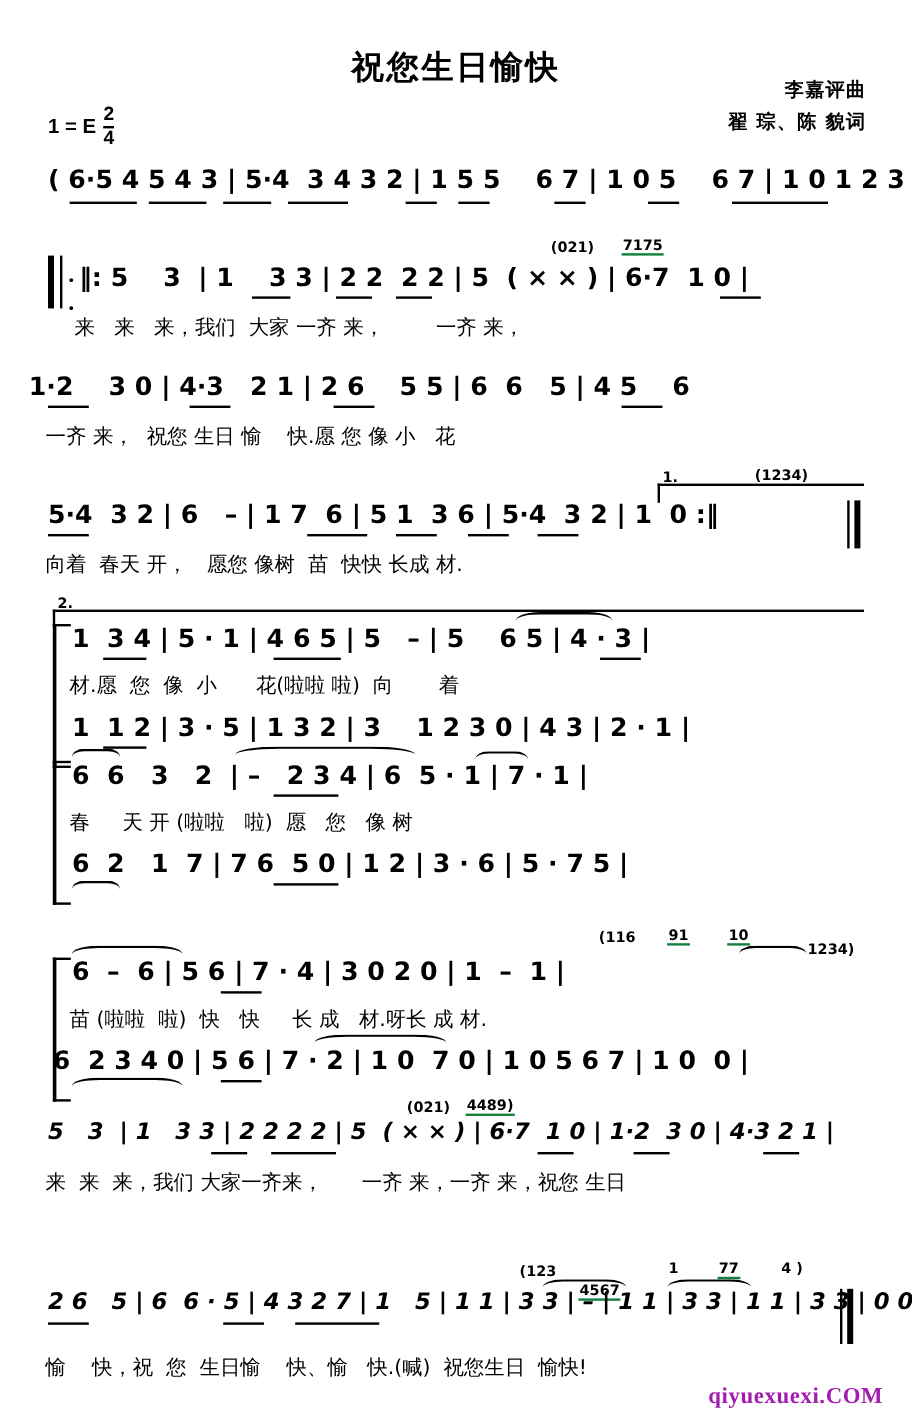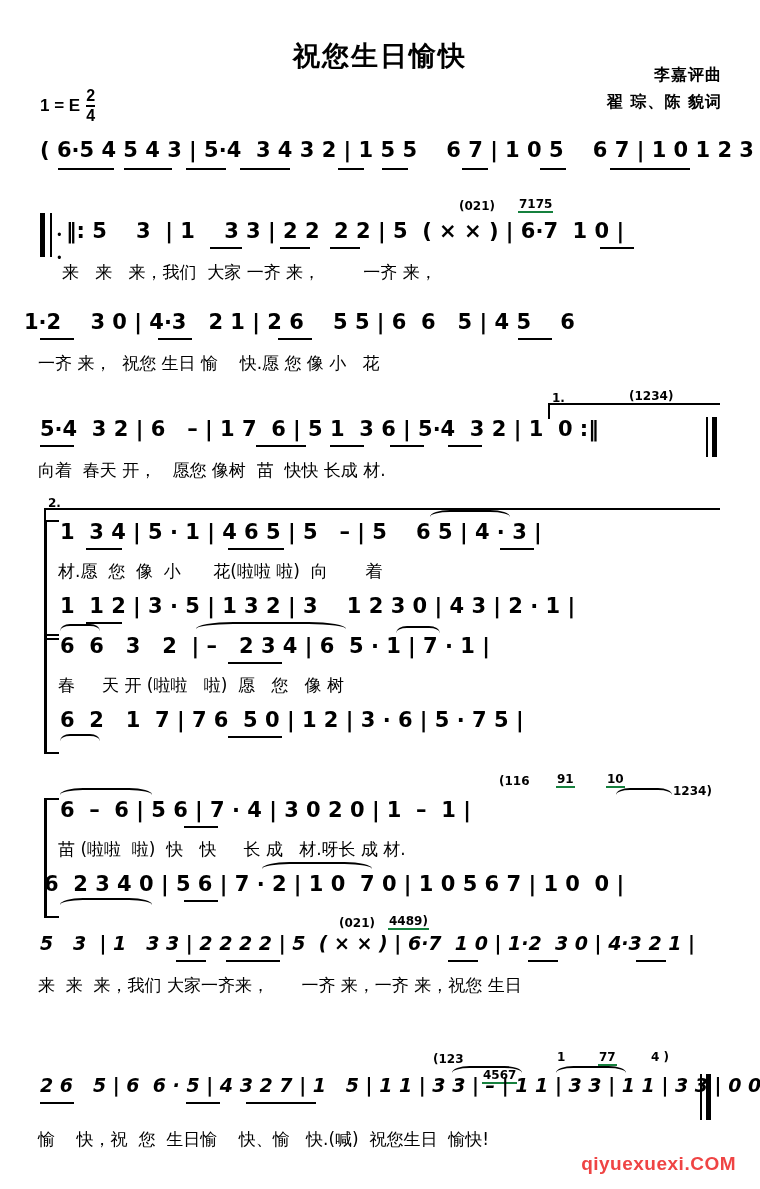--- a/index.html
+++ b/index.html
@@ -78,23 +78,23 @@
   }
   .tie {
     position:absolute;
     border-top:2px solid #000;
     border-radius:50%/100%;
     height:12px;
   }
 
   .watermark {
     position:absolute; right:24px; bottom:14px;
-    font-family:Liberation Sans, sans-serif;
+    font-family:Liberation Serif, serif;
     font-size:19px; letter-spacing:0.5px;
-    color:#ef4444;
+    color:#a21caf;
     font-weight:bold;
   }
 </style>
 </head>
 <body>
 
 <div class="sheet">
 
   <div class="title">祝您生日愉快</div>
   <div class="credit c1">李嘉评曲</div>

